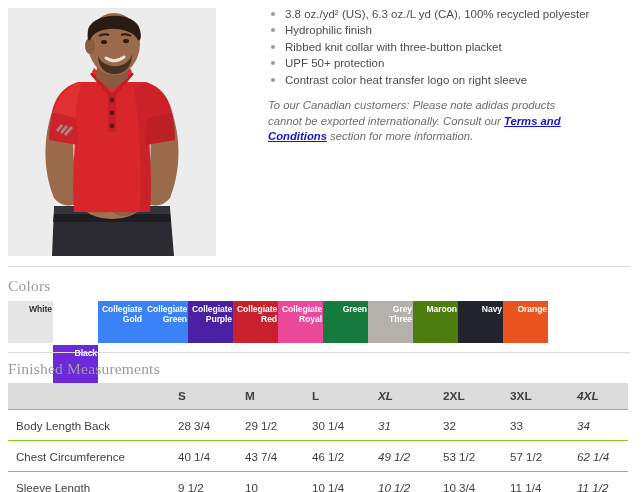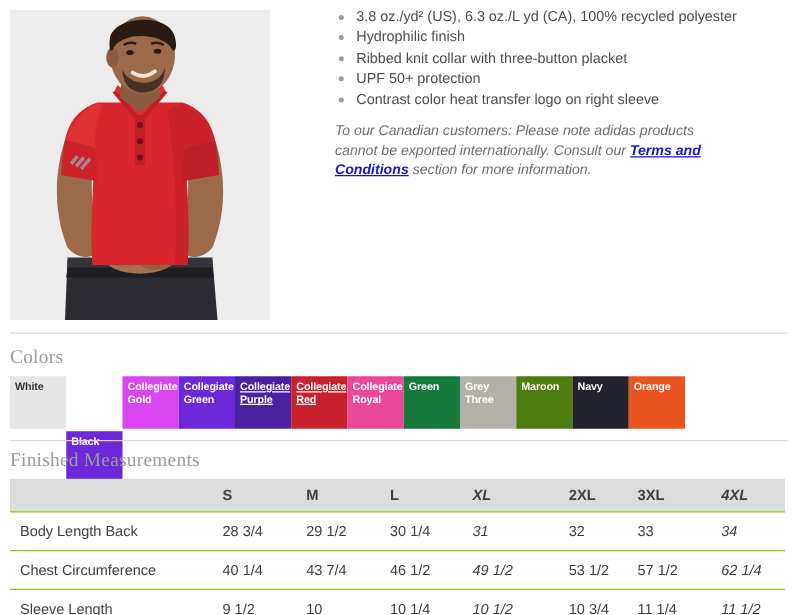--- a/index.html
+++ b/index.html
@@ -71,20 +71,21 @@
   
   .swatch-row {
     position: absolute; left: 8px; top: 301px;
     width: 540px; height: 42px;
     display: flex;
   }
   .swatch {
     flex: 1 1 0;
     height: 42px;
     position: relative;
+    text-align: right;
   }
   .swatch .sw-label {
     position: absolute; left: 4px; top: 3px; right: 1px;
     font-size: 8.6px;
     font-weight: bold;
     line-height: 10.4px;
     letter-spacing: -0.1px;
   }
 
   
@@ -108,21 +109,21 @@
     color: #3f3f3f;
     white-space: nowrap;
   }
   .trow .cell { line-height: 31px; }
   .thead .cell { font-weight: bold; font-size: 11.8px; color: #3f3f3f; }
   .c-label { left: 8px; }
   .c0 { left: 170px; }
   .c1 { left: 237px; }
   .c2 { left: 304px; }
   .c3 { left: 370px; font-style: italic; }
-  .c4 { left: 435px; margin-left: 12px; }
+  .c4 { left: 435px; }
   .c5 { left: 502px; }
   .c6 { left: 569px; font-style: italic; }
 </style>
 </head>
 <body>
 
 <div class="page">
 
   <div class="top">
 
@@ -198,31 +199,31 @@
   <div class="rule" style="top:266px;"></div>
   <div class="section-heading" style="top:277px;">Colors</div>
 
   <div class="swatch-row">
     <div class="swatch" style="background: rgb(230, 230, 230);">
         <span class="sw-label" style="color: rgb(51, 51, 51);">White</span>
       </div>
     <div class="swatch" style="background: #6d28d9; margin-top: 44px;">
         <span class="sw-label" style="color: rgb(255, 255, 255);">Black</span>
       </div>
-    <div class="swatch" style="background: #d946ef;">
+    <div class="swatch" style="background: #3b82f6;">
         <span class="sw-label" style="color: rgb(255, 255, 255);">Collegiate Gold</span>
       </div>
-    <div class="swatch" style="background: #6d28d9;">
+    <div class="swatch" style="background: #3b82f6;">
         <span class="sw-label" style="color: rgb(255, 255, 255);">Collegiate Green</span>
       </div>
     <div class="swatch" style="background: rgb(74, 33, 160);">
-        <span class="sw-label" style="color: rgb(255, 255, 255); text-decoration: underline;">Collegiate Purple</span>
+        <span class="sw-label" style="color: rgb(255, 255, 255);">Collegiate Purple</span>
       </div>
     <div class="swatch" style="background: rgb(200, 32, 44);">
-        <span class="sw-label" style="color: rgb(255, 255, 255); text-decoration: underline;">Collegiate Red</span>
+        <span class="sw-label" style="color: rgb(255, 255, 255);">Collegiate Red</span>
       </div>
     <div class="swatch" style="background: #ec4899;">
         <span class="sw-label" style="color: rgb(255, 255, 255);">Collegiate Royal</span>
       </div>
     <div class="swatch" style="background: rgb(21, 122, 60);">
         <span class="sw-label" style="color: rgb(255, 255, 255);">Green</span>
       </div>
     <div class="swatch" style="background: rgb(180, 177, 171);">
         <span class="sw-label" style="color: rgb(255, 255, 255);">Grey Three</span>
       </div>

